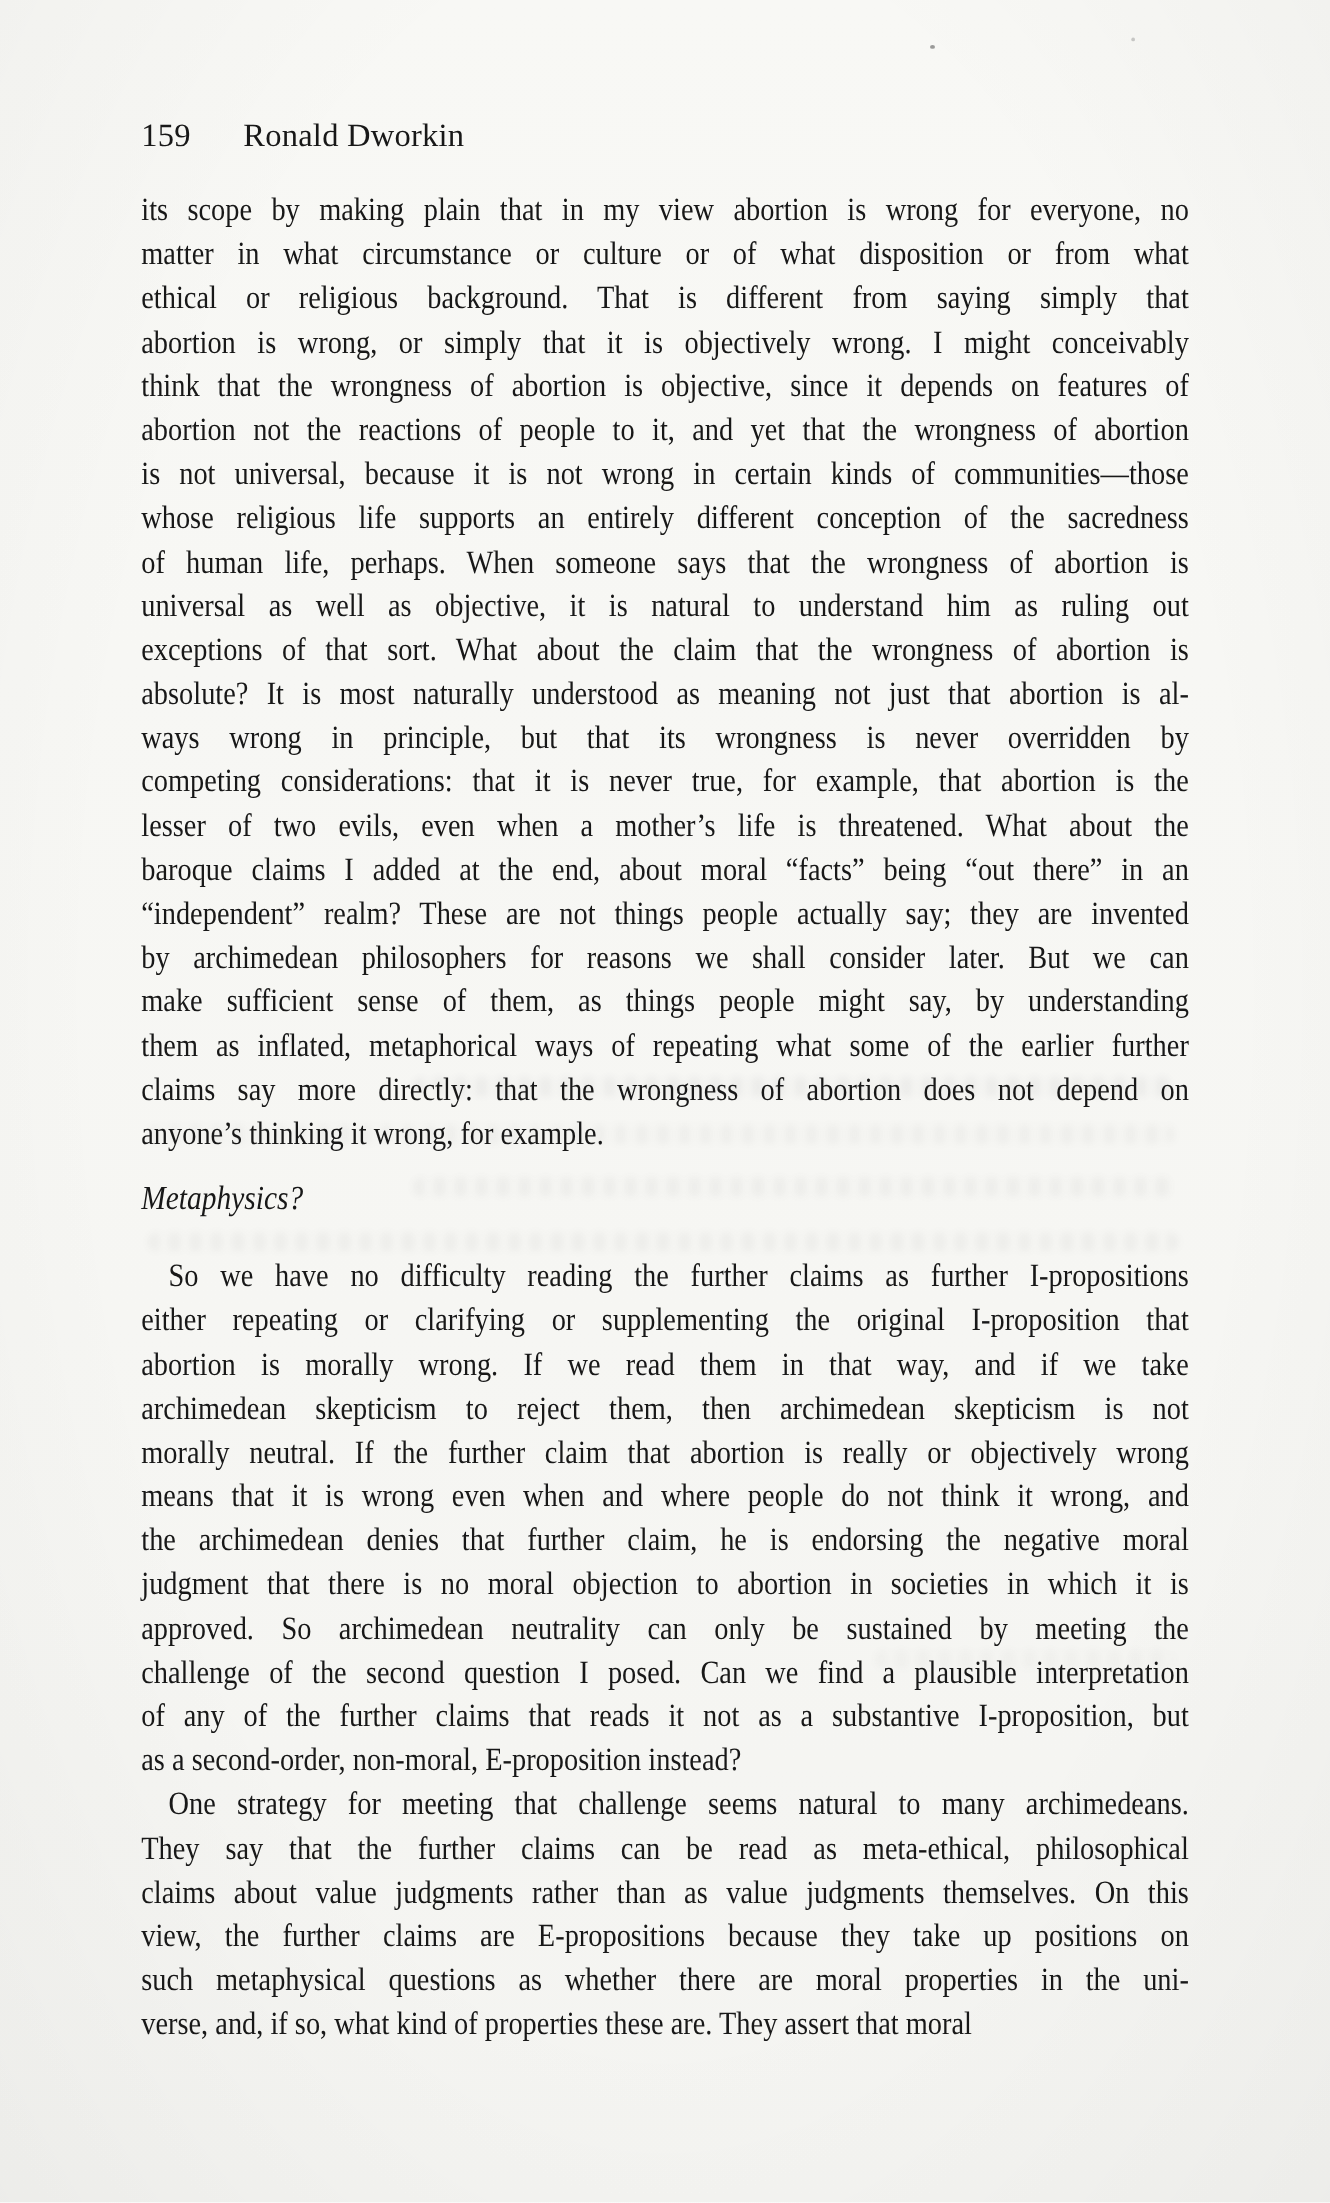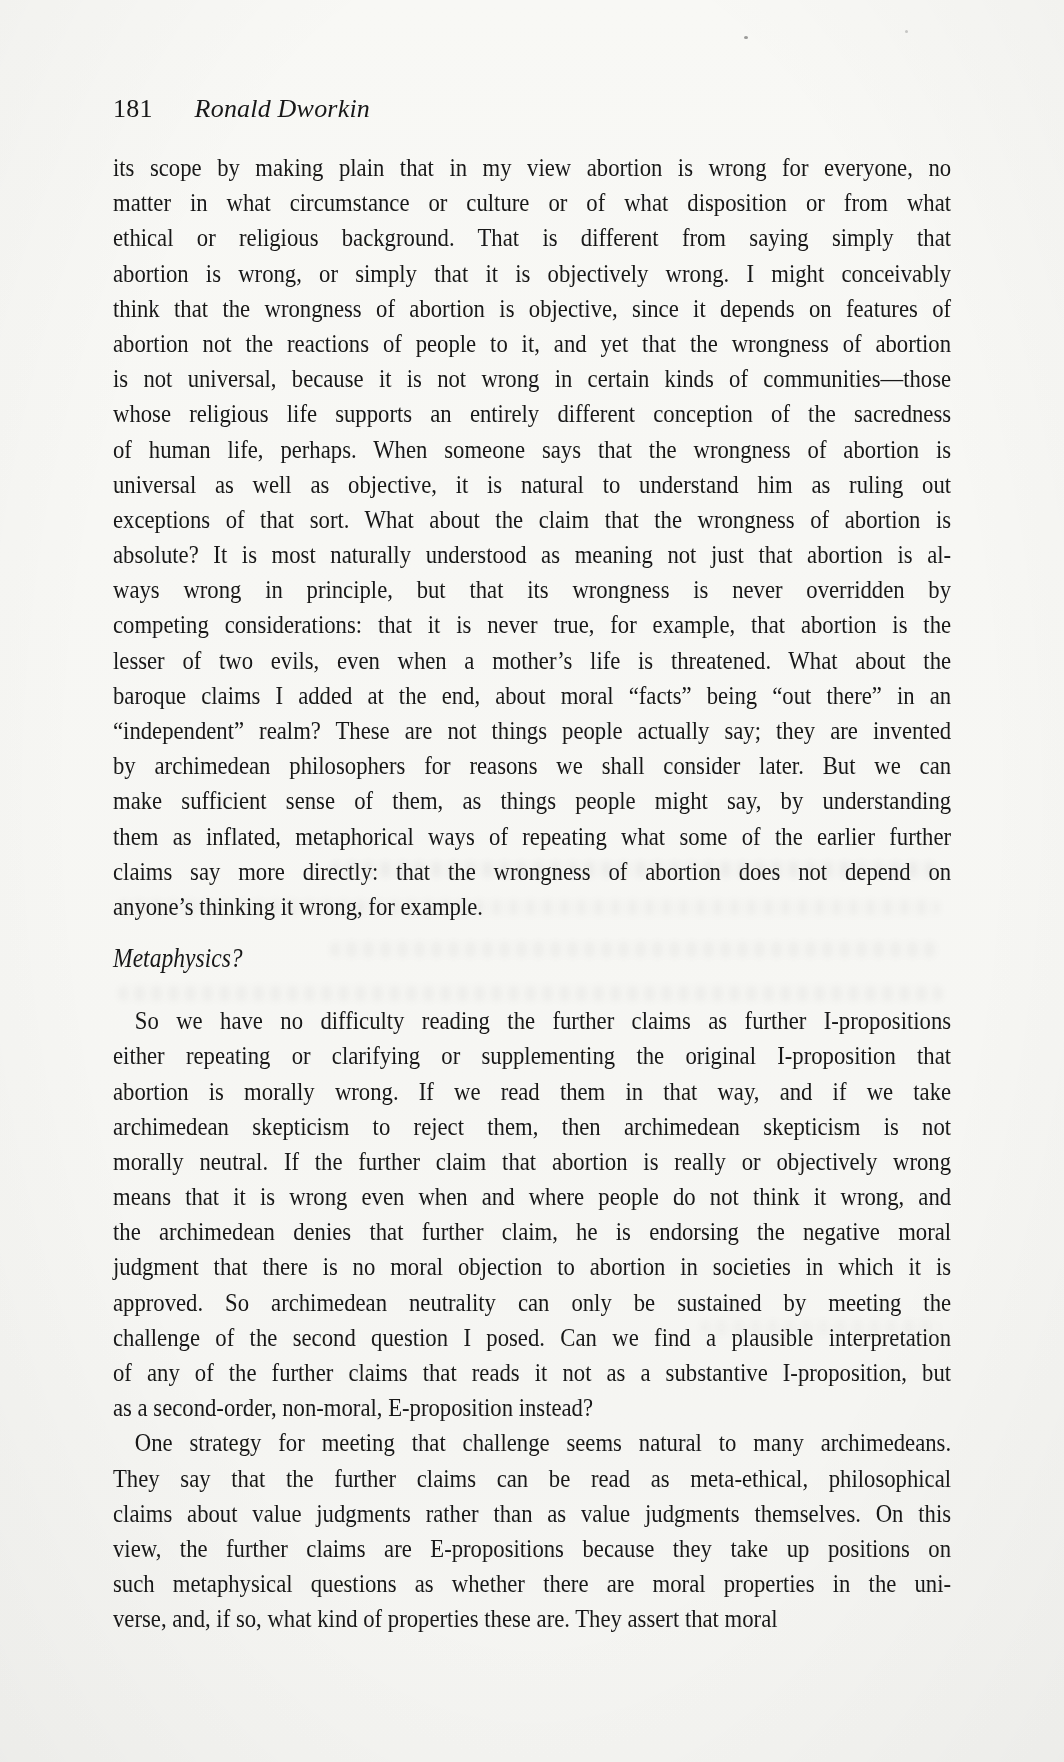--- a/index.html
+++ b/index.html
@@ -11,21 +11,21 @@
   }
   .vignette{
     position:absolute;inset:0;pointer-events:none;
     background:radial-gradient(ellipse at 50% 45%, rgba(255,255,255,0) 60%, rgba(0,0,0,0.03) 100%);
   }
   .page-header{
     position:absolute;left:113px;top:94px;
     font-size:26px;letter-spacing:0.2px;display:flex;align-items:baseline;
   }
   .page-number{margin-right:42px;}
-  .author-name{font-style:italic;}
+  .author-name{}
   #text-block{
     position:absolute;left:113px;top:150px;width:960px;
     transform:scaleX(0.873);transform-origin:left top;
     font-size:26px;line-height:35.2px;
   }
   .line{
     white-space:nowrap;height:35.2px;
     text-align:justify;text-align-last:justify;
   }
   .line.para-end{text-align:left;text-align-last:left;}
@@ -58,21 +58,21 @@
 <div class="speck s1"></div>
 <div class="speck s2"></div>
 
 <div class="ghost g1"></div>
 <div class="ghost g2"></div>
 <div class="ghost g3"></div>
 <div class="ghost g4"></div>
 <div class="ghost g5"></div>
 
 <div class="page-header">
-  <span class="page-number">181</span>
+  <span class="page-number">159</span>
   <span class="author-name">Ronald Dworkin</span>
 </div>
 
 <div id="text-block">
     <div class="para">
       <div class="line">its scope by making plain that in my view abortion is wrong for everyone, no</div>
       <div class="line">matter in what circumstance or culture or of what disposition or from what</div>
       <div class="line">ethical or religious background. That is different from saying simply that</div>
       <div class="line">abortion is wrong, or simply that it is objectively wrong. I might conceivably</div>
       <div class="line">think that the wrongness of abortion is objective, since it depends on features of</div>

